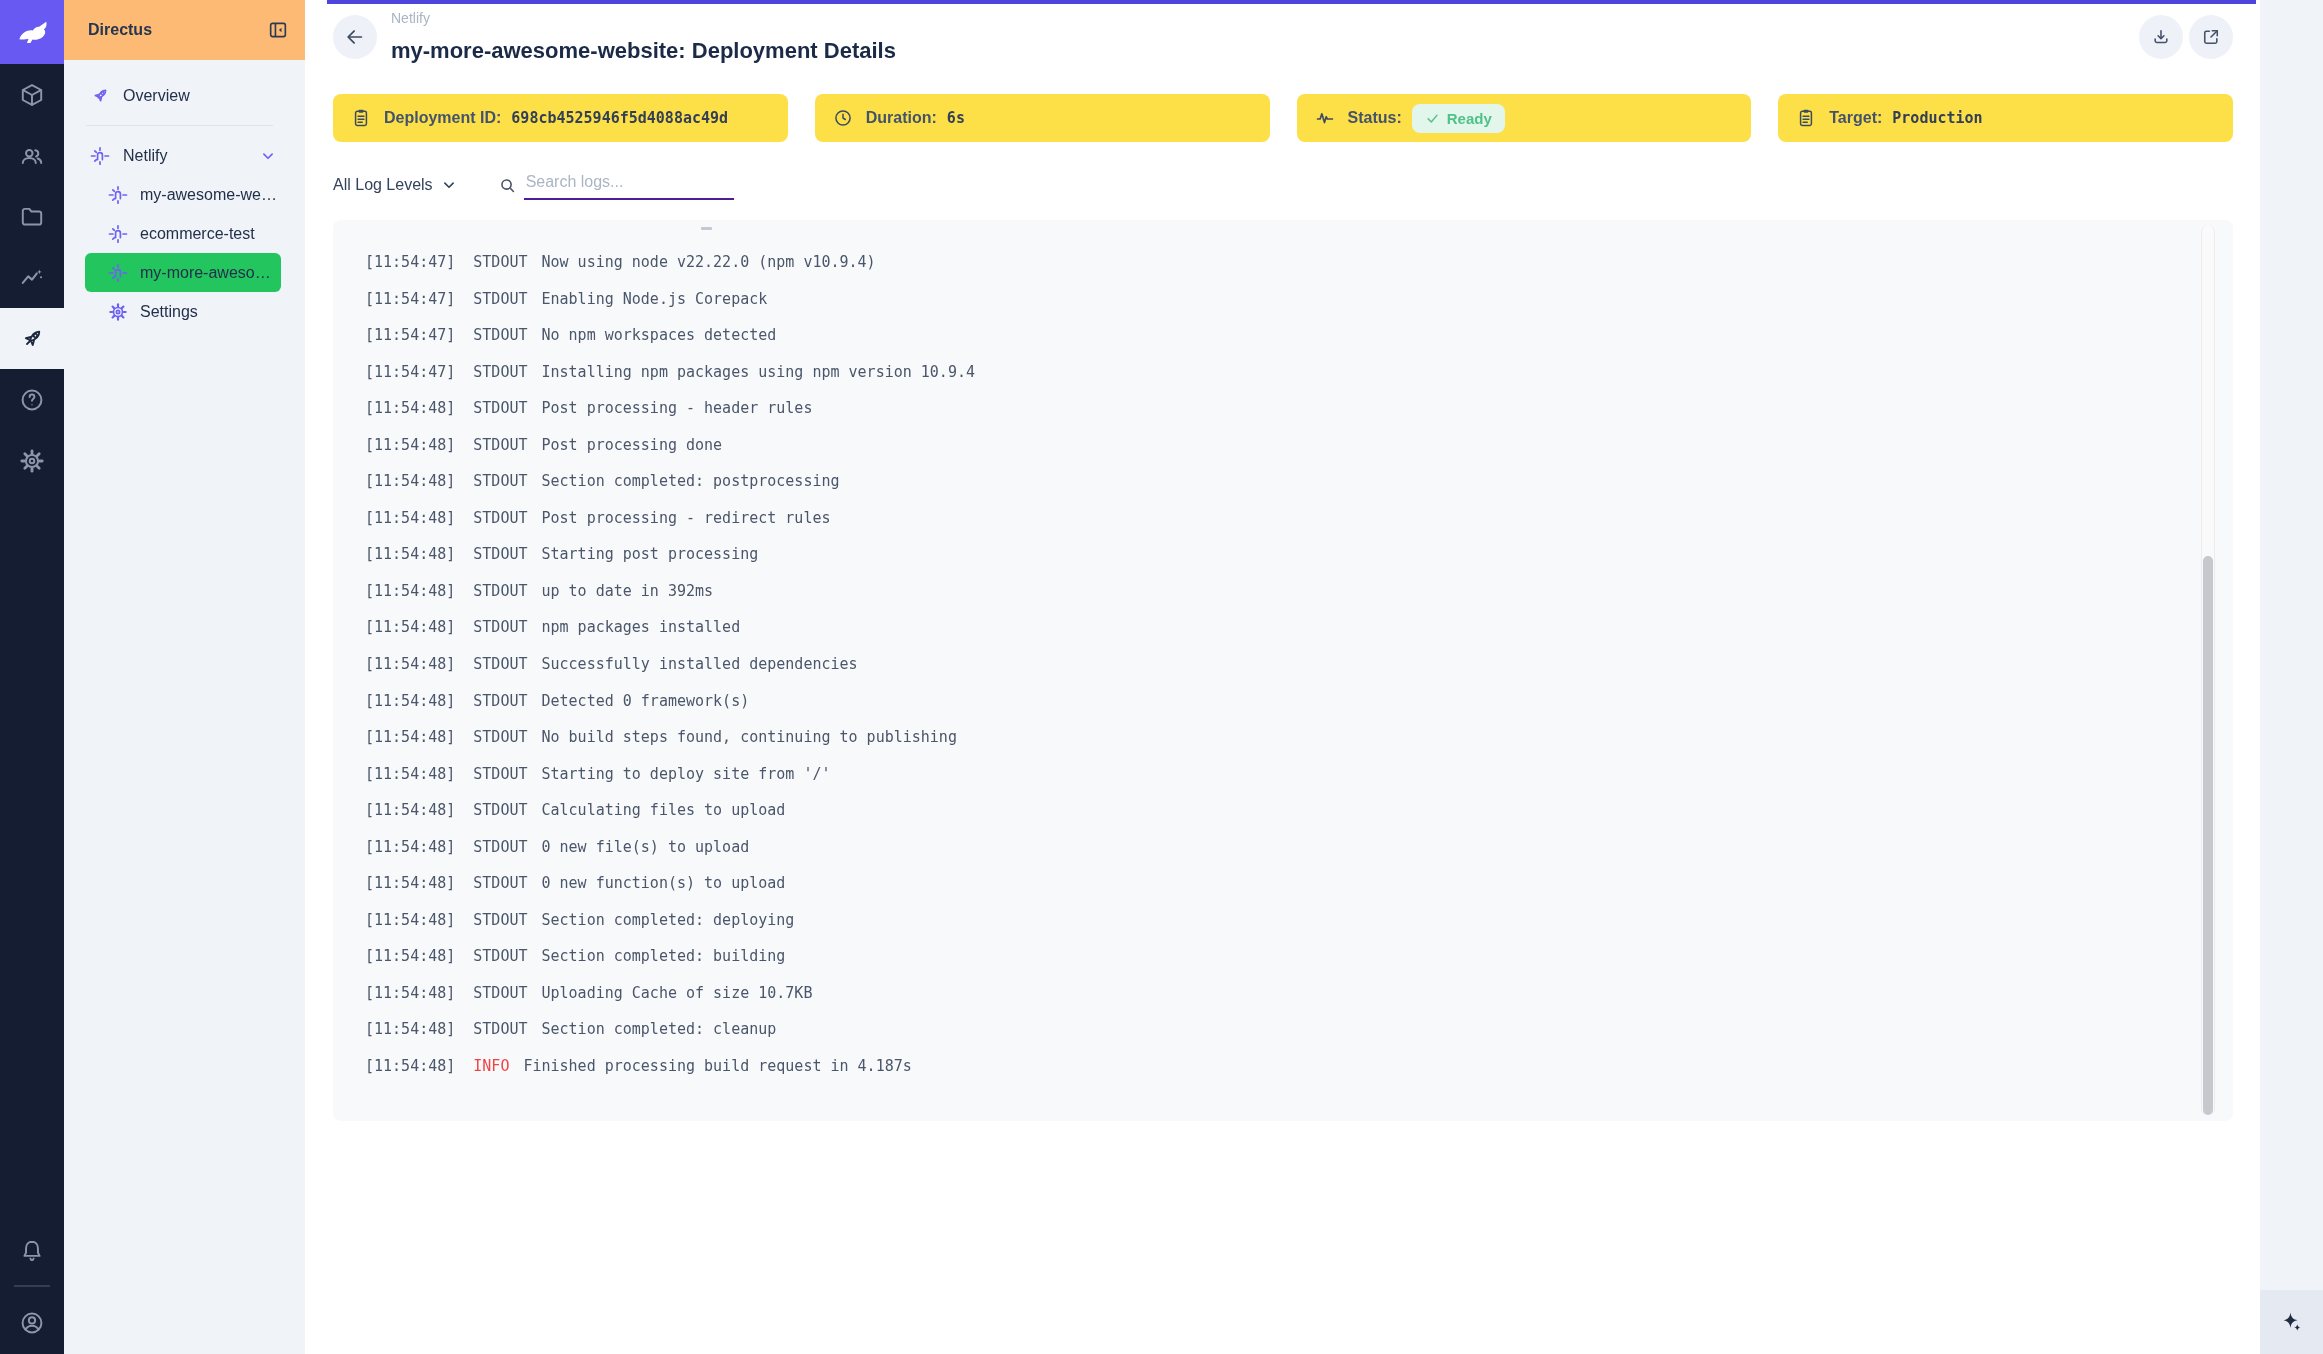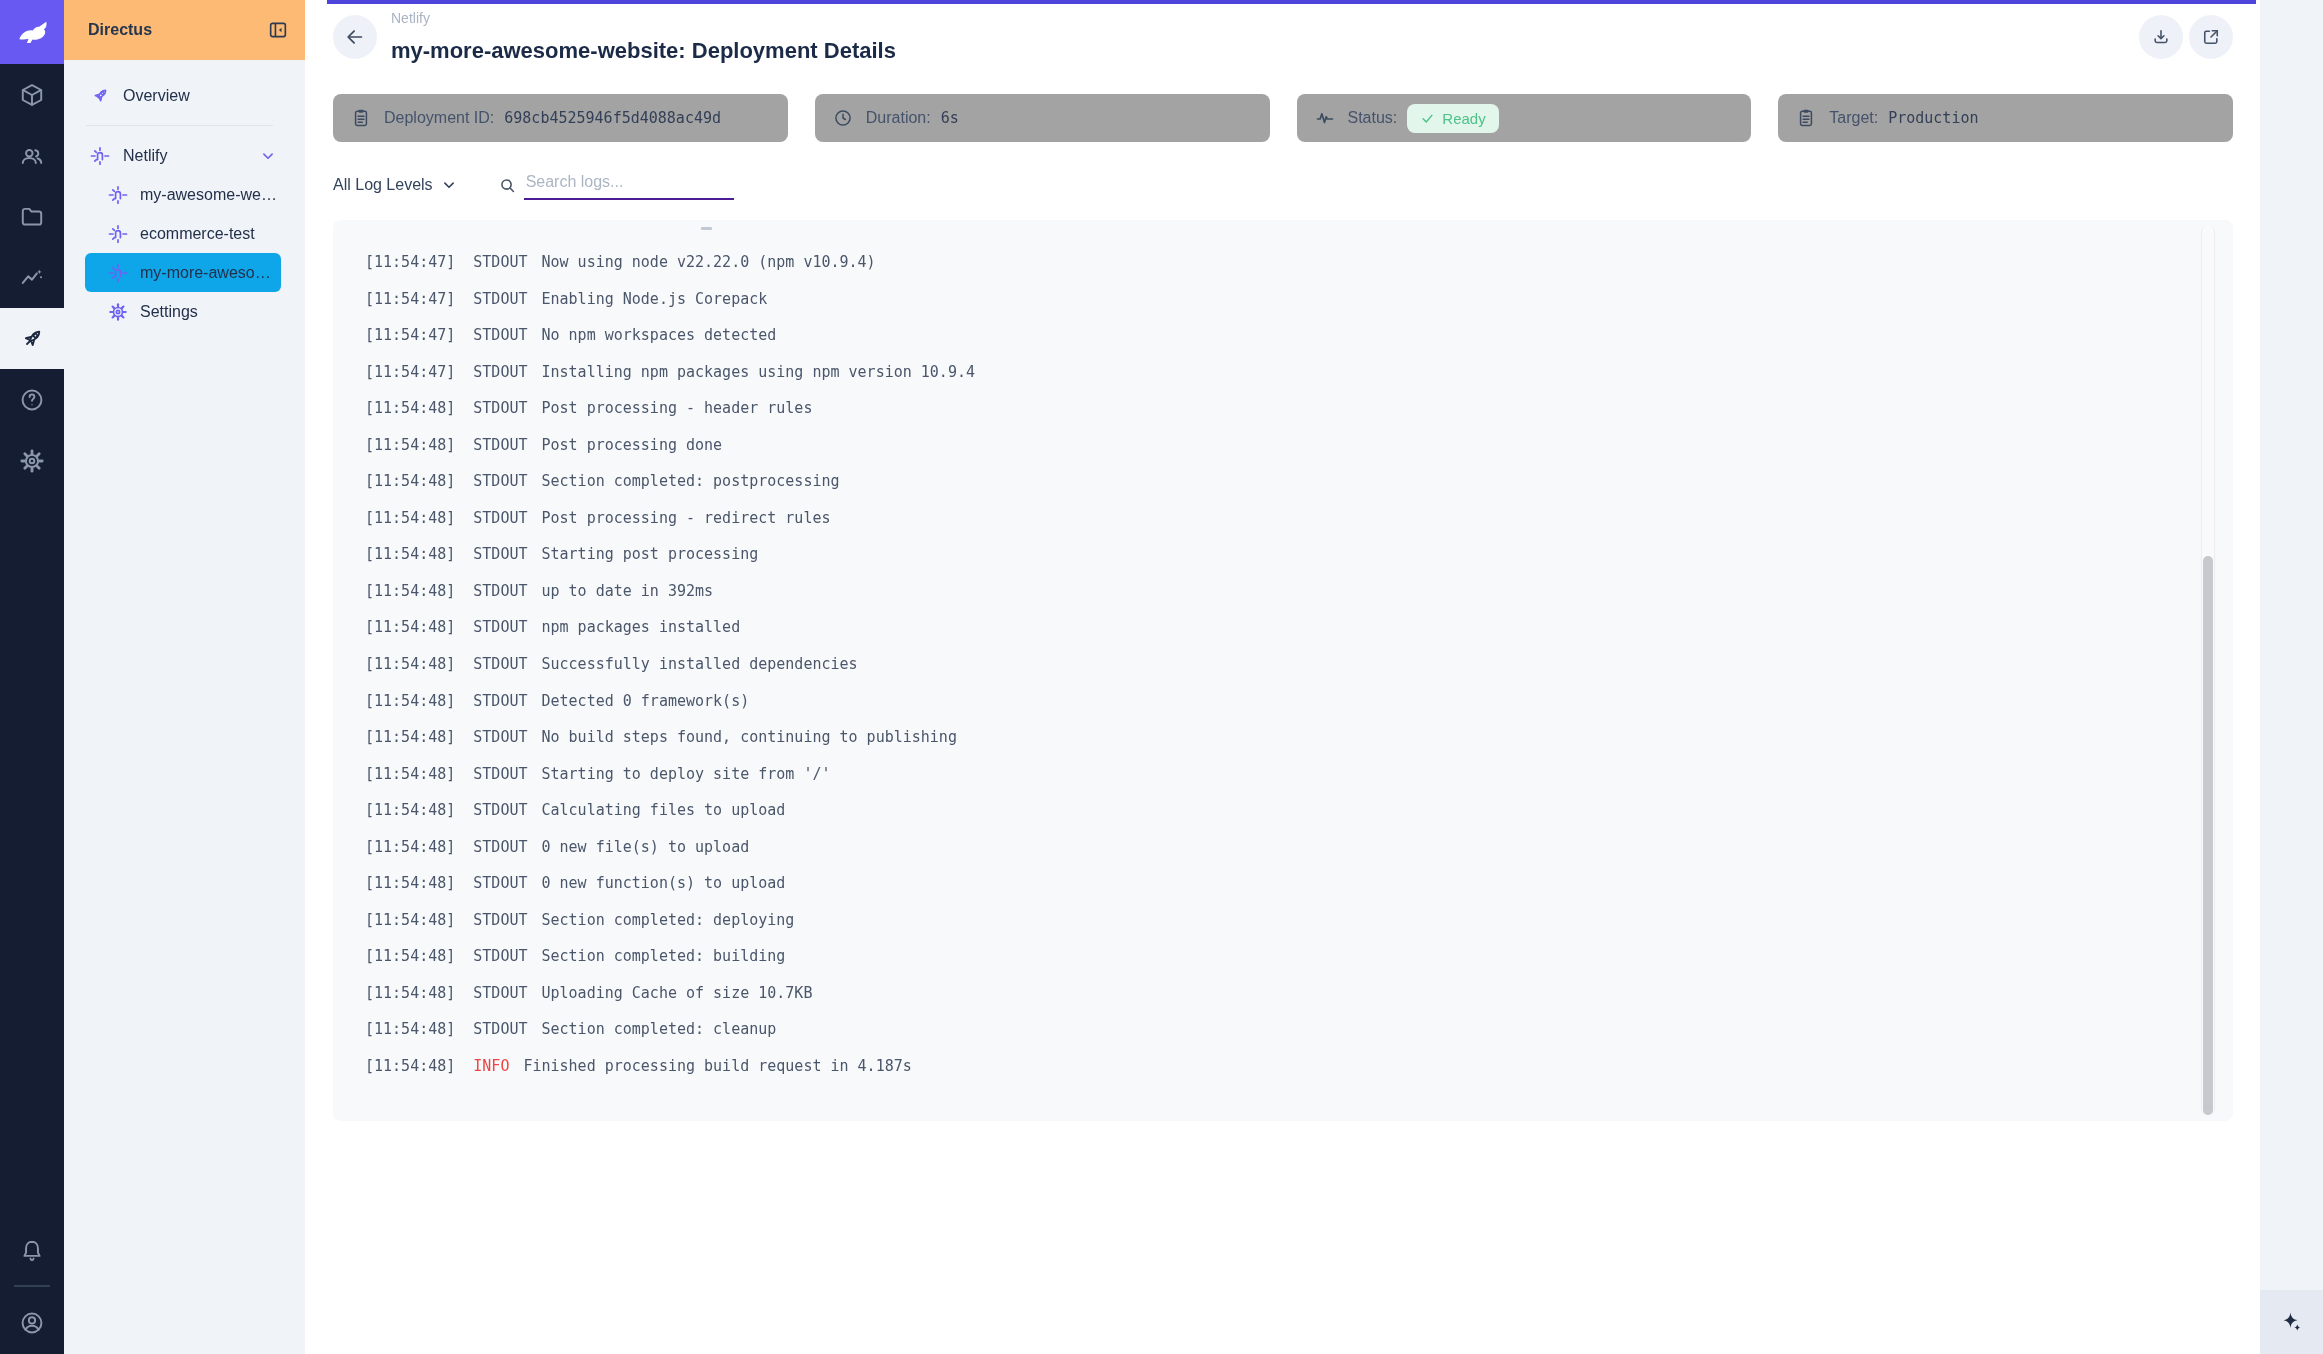--- a/index.html
+++ b/index.html
@@ -25,37 +25,37 @@
   .nav-body { padding:16px 12px 0 0; }
   .nav-item { height:39px; display:flex; align-items:center; padding-left:26px; font-size:16px; color:#22304a; cursor:pointer; }
   .nav-item .nv-icon { width:20px; height:20px; margin-right:13px; color:#6e62f2; flex-shrink:0; }
   .nav-item .nv-icon svg { width:20px; height:20px; }
   .nav-chevron { margin-left:auto; margin-right:16px; color:#6e62f2; display:flex; }
   .nav-chevron svg { width:18px; height:18px; }
   .nav-divider { height:1px; background:#dfe3eb; margin:10px 20px 10px 22px; }
   .nav-child { height:39px; display:flex; align-items:center; margin:0 12px 0 21px; padding-left:23px; border-radius:6px; font-size:16px; color:#22304a; cursor:pointer; }
   .nav-child .nv-icon { width:20px; height:20px; margin-right:12px; color:#6e62f2; flex-shrink:0; }
   .nav-child .nv-icon svg { width:20px; height:20px; }
-  .nav-child.selected { background:#0ea5e9; }
+  .nav-child.selected { background:#22c55e; }
 
   
   .main { flex:1; position:relative; background:#fff; }
   .accent-bar { position:absolute; top:0; left:22px; right:4px; height:4px; background:#4d44db; }
   .page-header { display:flex; align-items:center; padding:10px 27px 0 28px; }
   .back-btn { width:44px; height:44px; border-radius:50%; background:#eef1f7; color:#3c4a5e; display:flex; align-items:center; justify-content:center; cursor:pointer; flex-shrink:0; }
   .back-btn svg { width:22px; height:22px; }
   .titles { margin-left:14px; }
   .breadcrumb { font-size:14px; color:#a9b4c4; }
   .page-title { font-size:22px; font-weight:700; color:#1b2a47; margin-top:12px; }
   .header-actions { margin-left:auto; display:flex; gap:6px; }
   .action-btn { width:44px; height:44px; border-radius:50%; background:#eef1f7; color:#44526a; display:flex; align-items:center; justify-content:center; cursor:pointer; }
   .action-btn svg { width:20px; height:20px; }
 
   .cards-row { display:flex; gap:27px; margin:30px 27px 0 28px; }
-  .card { flex:1; height:48px; background:#a3a3a3; border-radius:8px; display:flex; align-items:center; padding:0 18px; }
+  .card { flex:1; height:48px; background:#fde047; border-radius:8px; display:flex; align-items:center; padding:0 18px;font-weight:bold; }
   .card-icon { width:20px; height:20px; color:#3d4b61; margin-right:13px; flex-shrink:0; }
   .card-icon svg { width:20px; height:20px; }
   .card-label { font-size:16px; color:#44536b; margin-right:10px; white-space:nowrap; }
   .card-value { font-size:15px; font-family:"DejaVu Sans Mono", monospace; color:#323f56; white-space:nowrap; }
   .badge-ready { display:flex; align-items:center; gap:7px; background:#e3f6ec; color:#4ec289; font-size:15px; padding:6px 13px; border-radius:8px; }
   .badge-ready svg { width:15px; height:15px; }
 
   .filter-row { display:flex; align-items:center; margin:26px 27px 0 28px; height:34px; }
   .level-select { display:flex; align-items:center; gap:7px; font-size:16px; color:#33435b; cursor:pointer; }
   .level-select svg { width:18px; height:18px; }

